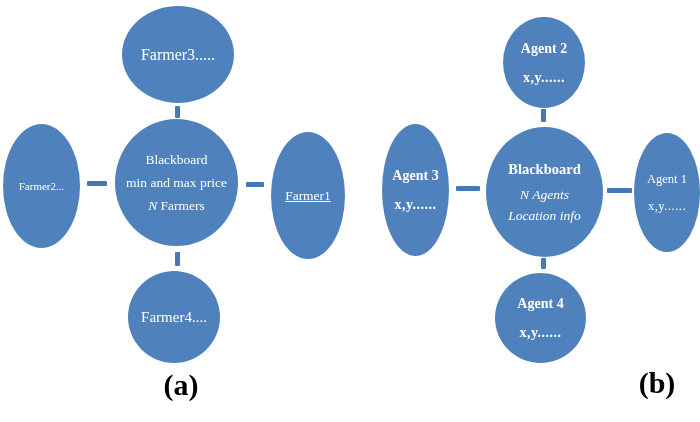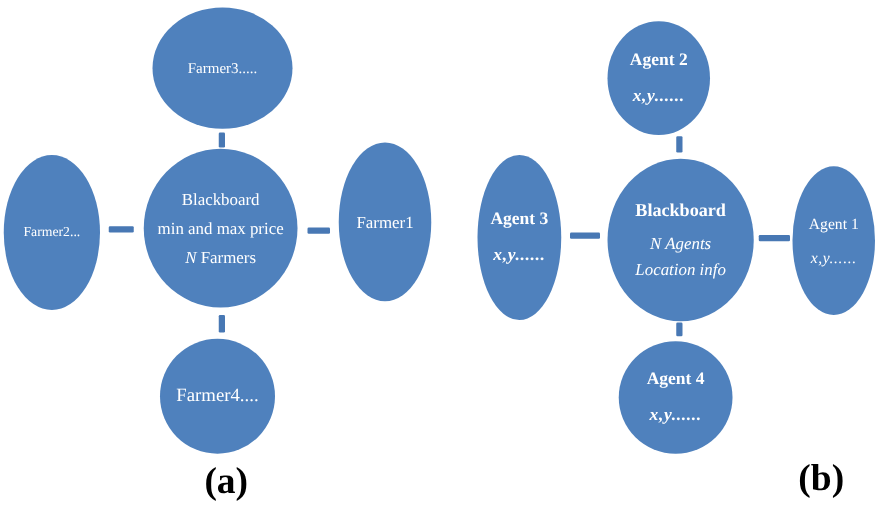--- a/index.html
+++ b/index.html
@@ -9,42 +9,42 @@
   }
   .ellipse {
     position:absolute; border-radius:50%;
     background:var(--ellipse,#4f81bd); color:var(--node_text,#ffffff);
     display:flex; flex-direction:column; align-items:center; justify-content:center;
     text-align:center; line-height:17px;
   }
   .connector { position:absolute; background:var(--connector,#4878b4); border-radius:1px; }
 
   
-  #a-top    { left:122px; top:6px;   width:112px; height:97px;  font-size:12px;justify-content:center; }
+  #a-top    { left:122px; top:6px;   width:112px; height:97px;  font-size:16px;justify-content:center; }
   #a-left   { left:3px;   top:124px; width:77px;  height:124px; font-size:11px; }
   #a-center { left:115px; top:119px; width:123px; height:127px; font-size:13.5px; }
-  #a-right  { left:271px; top:114px; width:74px;  height:127px; font-size:13.5px; }
+  #a-right  { left:271px; top:132px; width:74px;  height:127px; font-size:13.5px;text-decoration:underline; }
   #a-bottom { left:128px; top:271px; width:92px;  height:92px;  font-size:15px; }
   #a-center .ln { margin:3px 0; width:102px; }
   #a-right  .ln { margin:3px 0; width:60px; }
 
   #a-conn-top    { left:175px; top:106px; width:5px;  height:12px; }
   #a-conn-left   { left:87px;  top:181px; width:20px; height:5px;  }
   #a-conn-right  { left:246px; top:182px; width:18px; height:5px;  }
   #a-conn-bottom { left:175px; top:252px; width:5px;  height:14px; }
 
   
-  #b-top    { left:486px; top:17px;  width:82px;  height:91px;  }
+  #b-top    { left:503px; top:17px;  width:82px;  height:91px;  }
   #b-left   { left:382px; top:124px; width:67px;  height:132px; }
   #b-center { left:486px; top:127px; width:117px; height:130px; }
   #b-right  { left:634px; top:133px; width:66px;  height:119px; }
   #b-bottom { left:495px; top:273px; width:91px;  height:90px;  }
 
   .agent-name { font-weight:bold; font-size:14px; margin:6px 0; }
-  .agent-xy   { font-weight:bold; font-size:14px; margin:6px 0; letter-spacing:.5px;font-style:italic; }
+  .agent-xy   { font-weight:bold; font-size:14px; margin:6px 0; letter-spacing:.5px; }
   #b-right .agent-name, #b-right .agent-xy { font-weight:normal; font-size:12.5px; margin:5px 0; }
   #b-center .b-title  { font-weight:bold; font-size:14.5px; margin:3px 0 6px; }
   #b-center .b-italic { font-style:italic; font-size:13.5px; margin:2px 0; }
 
   #b-conn-top    { left:541px; top:109px; width:5px;  height:13px; }
   #b-conn-left   { left:456px; top:186px; width:24px; height:5px;  }
   #b-conn-right  { left:607px; top:188px; width:25px; height:5px;  }
   #b-conn-bottom { left:541px; top:258px; width:5px;  height:11px; }
 
   

